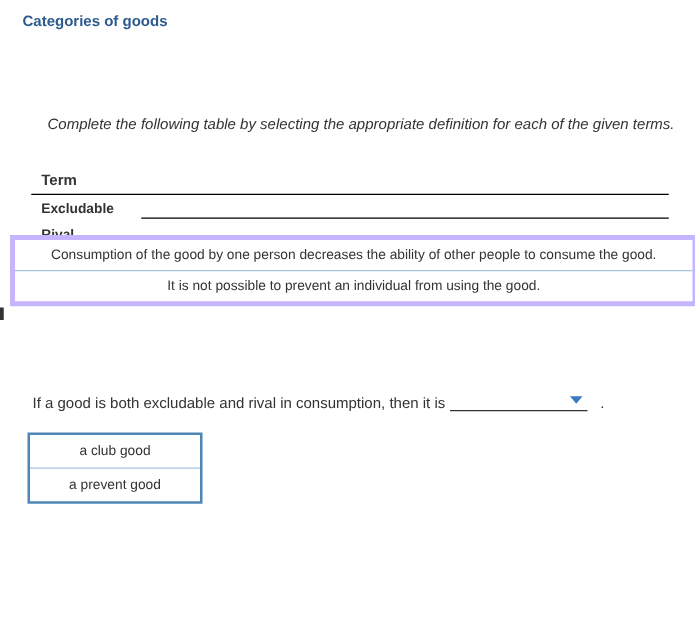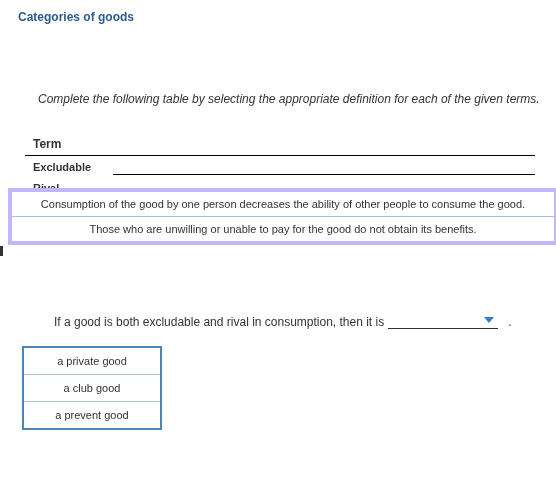--- a/index.html
+++ b/index.html
@@ -100,21 +100,20 @@
 
   
   .sentence {
     position: absolute;
     left: 26px;
     top: 314px;
     font-size: 12px;
     color: #333;
     display: flex;
     align-items: flex-end;
-    margin-left: 28px;
   }
   .sentence .blank {
     display: inline-block;
     width: 110px;
     border-bottom: 1px solid #333;
     margin: 0 4px;
     height: 14px;
     position: relative;
     cursor: pointer;
   }
@@ -178,28 +177,27 @@
   <div class="body-row">
     <div class="term-cell">Rival</div>
     <div class="blank-cell"></div>
   </div>
 </div>
 
 <div class="edge-tick"></div>
 
 <div class="dropdown-panel">
   <div class="opt">Consumption of the good by one person decreases the ability of other people to consume the good.</div>
-  <div class="opt">Those who are unwilling or unable to pay for the good do not obtain its benefits.</div>
+  <div class="opt">It is not possible to prevent an individual from using the good.</div>
 </div>
 
 <div class="sentence">
   <span>If a good is both excludable and rival in consumption, then it is</span>
   <span class="blank">
     <span class="dd-arrow"></span>
   </span>
   <span class="period">.</span>
 </div>
 
 <div class="dropdown2">
-  <div class="opt">a private good</div>
   <div class="opt">a club good</div>
   <div class="opt">a prevent good</div>
 </div>
 
 </body></html>

